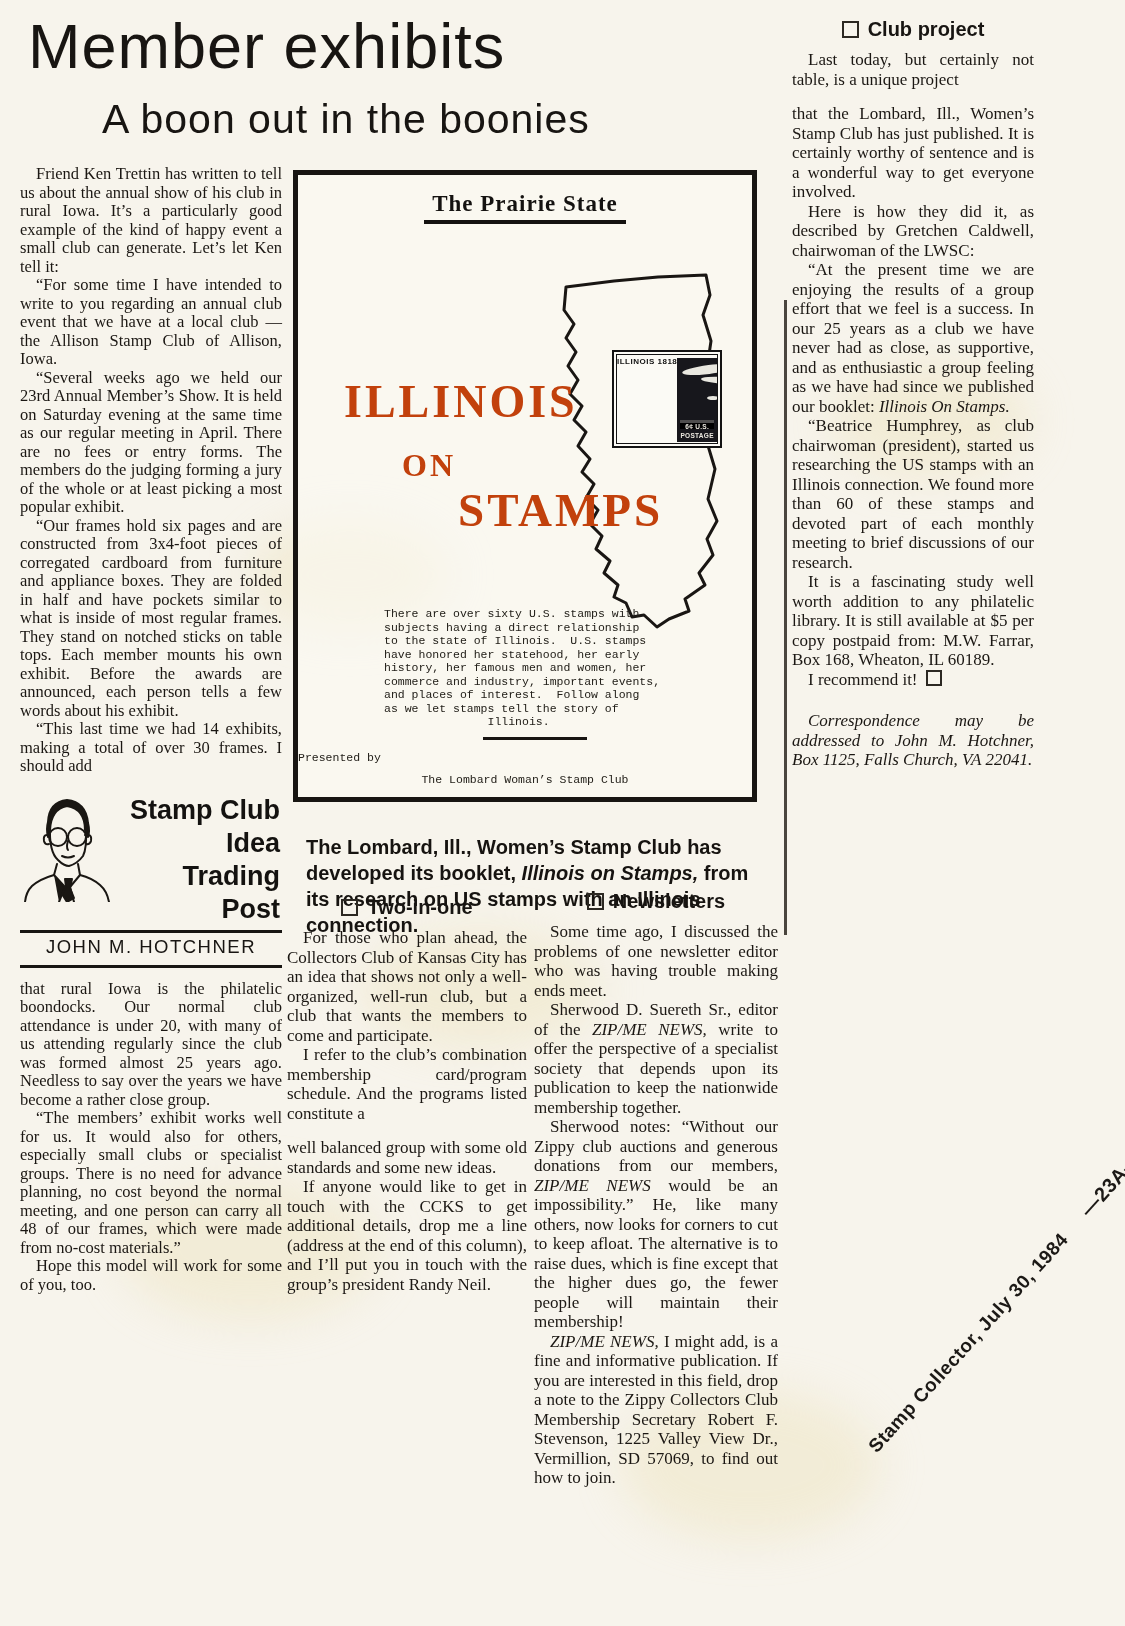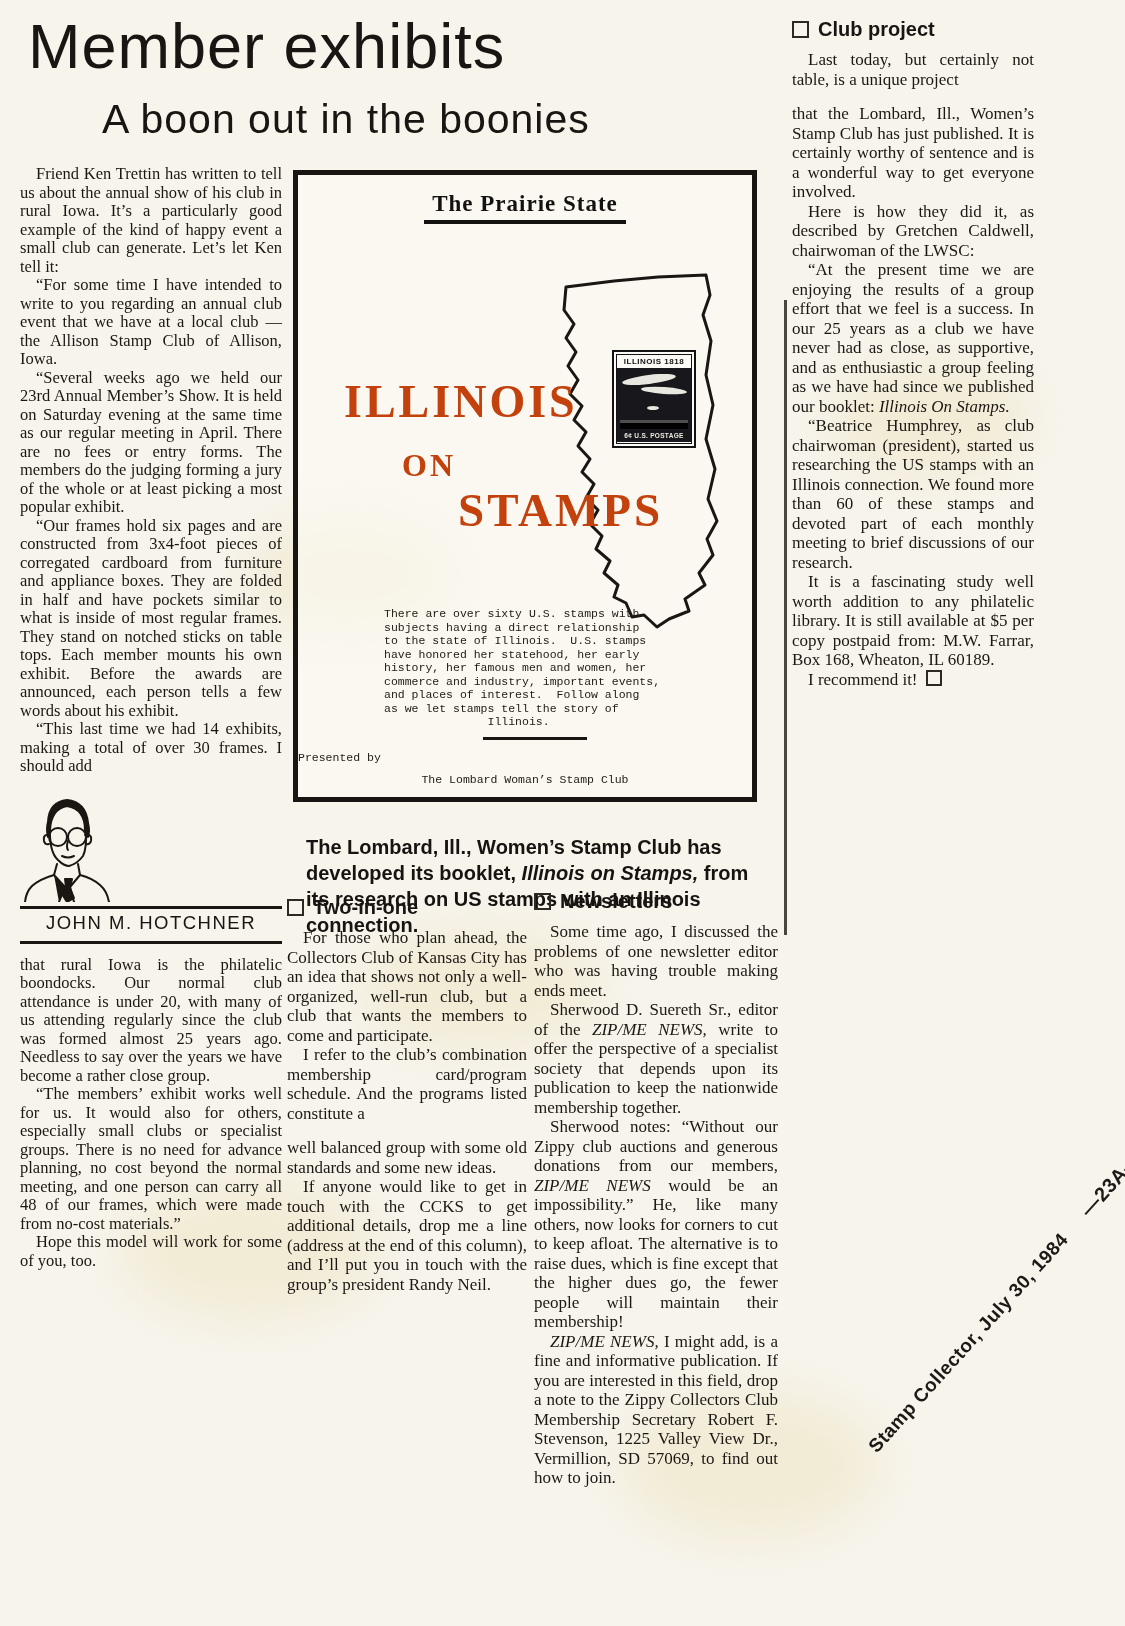--- a/index.html
+++ b/index.html
@@ -42,20 +42,21 @@
 
   .col2{left:287px;top:896px;width:240px;}
   .col3{left:534px;top:890px;width:244px;}
   .col4{left:792px;top:18px;width:242px;}
 
   .sec-h{
     display:flex;align-items:center;gap:9px;
     font-family:"Liberation Sans","DejaVu Sans",sans-serif;
     font-weight:700;font-size:20px;color:#181512;
     margin:0 0 9px 0;
+    justify-content:center;
   }
   .sq{width:13px;height:13px;border:2px solid #2c2822;flex:0 0 auto;background:transparent;}
   .sq-end{display:inline-block;width:12px;height:12px;border:2px solid #2c2822;margin-left:8px;vertical-align:-1px;}
 
   
   .hotch-box{margin:14px 0 12px;}
   .box-top{display:flex;align-items:flex-start;}
   .portrait{flex:0 0 auto;}
   .box-title{
     flex:1;text-align:right;padding:4px 2px 0 0;
@@ -78,23 +79,23 @@
     display:table;margin:16px auto 0;
     font-weight:700;font-size:23px;letter-spacing:1px;color:#141210;
     border-bottom:4px solid #141210;padding:0 8px 3px;
   }
   .bk-title{position:absolute;font-weight:700;color:#c2410c;letter-spacing:3px;margin:0;}
   .bk-t1{left:46px;top:200px;font-size:46px;}
   .bk-t2{left:104px;top:272px;font-size:32px;}
   .bk-t3{left:160px;top:308px;font-size:47px;}
   .state-svg{position:absolute;left:258px;top:78px;}
   .stamp{
-    position:absolute;left:314px;top:175px;width:84px;height:98px;
+    position:absolute;left:314px;top:175px;width:110px;height:98px;
     background:#fbfaf5;border:2px solid #131313;box-shadow:inset 0 0 0 2px #fbfaf5,inset 0 0 0 3px #131313;
-    padding:5px 3px 4px;box-sizing:border-box;display:flex;flex-direction:column;
+    padding:5px 3px 4px;box-sizing:border-box;display:flex;
   }
   .stamp-top{font-family:"Liberation Sans","DejaVu Sans",sans-serif;font-weight:700;font-size:8px;line-height:10px;text-align:center;letter-spacing:.5px;color:#111;}
   .stamp-art{flex:1;background:#17171c;position:relative;margin-top:1px;overflow:hidden;}
   .cloud{position:absolute;background:#e9e8e0;border-radius:50%;}
   .c1{left:5px;top:7px;width:54px;height:9px;transform:rotate(-7deg);}
   .c2{left:24px;top:19px;width:46px;height:7px;transform:rotate(4deg);}
   .c3{left:30px;top:38px;width:12px;height:4px;}
   .stamp-bar{position:absolute;left:3px;right:3px;bottom:13px;height:6px;background:#000;box-shadow:0 -3px 0 rgba(226,224,210,.28);}
   .stamp-bottom{position:absolute;left:0;right:0;bottom:2px;font-family:"Liberation Sans","DejaVu Sans",sans-serif;font-weight:700;font-size:6.5px;line-height:9px;color:#ece9e0;text-align:center;letter-spacing:.3px;}
   .bk-blurb{
@@ -157,20 +158,26 @@
             <path d="M42,66 Q48,69 54,66"></path>
             <path d="M27,45 Q23,45 24,51 Q25,55 29,54"></path>
             <path d="M68,45 Q72,45 71,51 Q70,55 66,54"></path>
             <path d="M37,74 L34,85 Q20,89 12,96 Q6,102 5,112"></path>
             <path d="M58,74 L60,85 Q72,88 80,95 Q87,101 89,112"></path>
             <path d="M34,85 L45,97 L39,112" fill="#1a1713"></path>
             <path d="M60,85 L50,97 L54,112"></path>
             <polygon points="45,89 52,89 50,98 54,108 47,112 42,104 46,97" fill="#1a1713"></polygon>
           </g>
         </svg>
+        <div class="box-title">
+          <div>Stamp Club</div>
+          <div>Idea</div>
+          <div>Trading</div>
+          <div>Post</div>
+        </div>
       </div>
       <div class="rule"></div>
       <div class="box-author">JOHN M. HOTCHNER</div>
       <div class="rule"></div>
     </div>
 
     <p class="noindent">that rural Iowa is the philatelic boondocks. Our normal club attendance is under 20, with many of us attending regularly since the club was formed almost 25 years ago. Needless to say over the years we have become a rather close group.</p>
     <p>“The members’ exhibit works well for us. It would also for others, especially small clubs or specialist groups. There is no need for advance planning, no cost beyond the normal meeting, and one person can carry all 48 of our frames, which were made from no-cost materials.”</p>
     <p>Hope this model will work for some of you, too.</p>
   </div>
@@ -240,20 +247,21 @@
       <span class="sq"></span>
       <span>Club project</span>
     </h3>
     <p>Last today, but certainly not table, is a unique project</p>
     <p class="noindent gap">that the Lombard, Ill., Women’s Stamp Club has just published. It is certainly worthy of sentence and is a wonderful way to get everyone involved.</p>
     <p>Here is how they did it, as described by Gretchen Caldwell, chairwoman of the LWSC:</p>
     <p><span>“At the present time we are enjoying the results of a group effort that we feel is a success. In our 25 years as a club we have never had as close, as supportive, and as enthusiastic a group feeling as we have had since we published our booklet: </span><i>Illinois On Stamps.</i></p>
     <p>“Beatrice Humphrey, as club chairwoman (president), started us researching the US stamps with an Illinois connection. We found more than 60 of these stamps and devoted part of each monthly meeting to brief discussions of our research.</p>
     <p>It is a fascinating study well worth addition to any philatelic library. It is still available at $5 per copy postpaid from: M.W. Farrar, Box 168, Wheaton, IL 60189.</p>
     <p><span>I recommend it!</span><span class="sq-end"></span></p>
+    <p class="corr">Correspondence may be addressed to John M. Hotchner, Box 1125, Falls Church, VA 22041.</p>
   </div>
 
   <div class="vrule layer"></div>
 
   <div class="diagonal layer">
     <span>Stamp Collector, July 30, 1984</span><span class="pageref">—23A—</span>
   </div>
 </div>
 
 </body></html>

